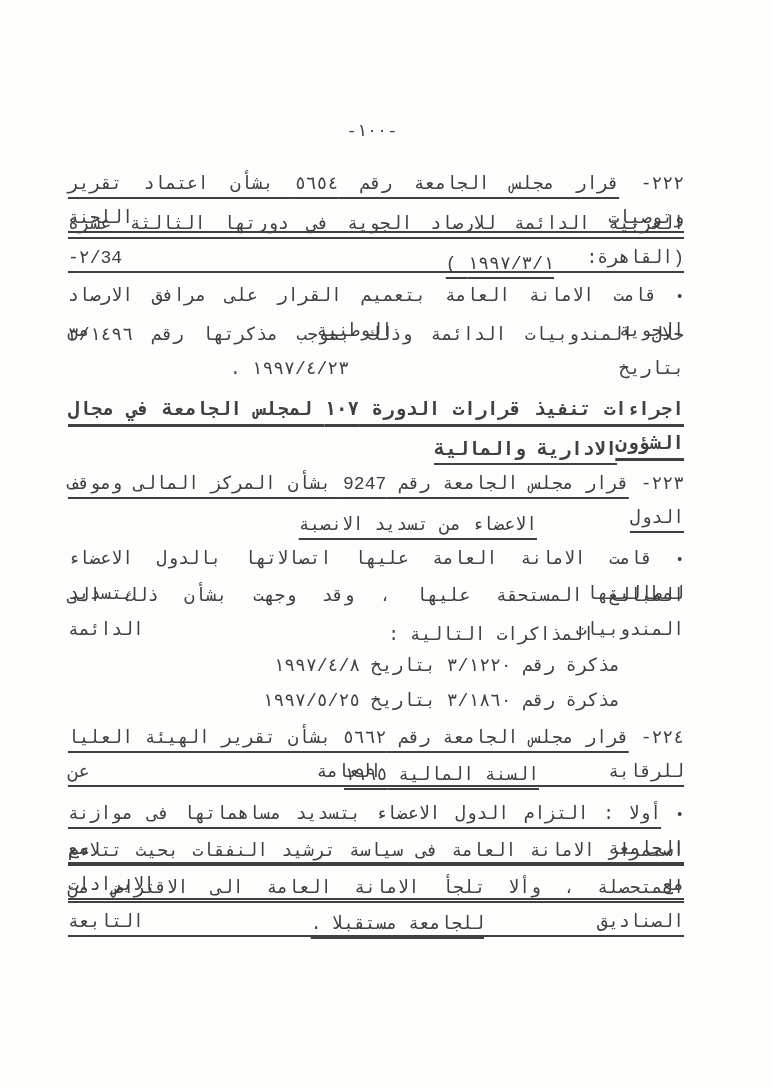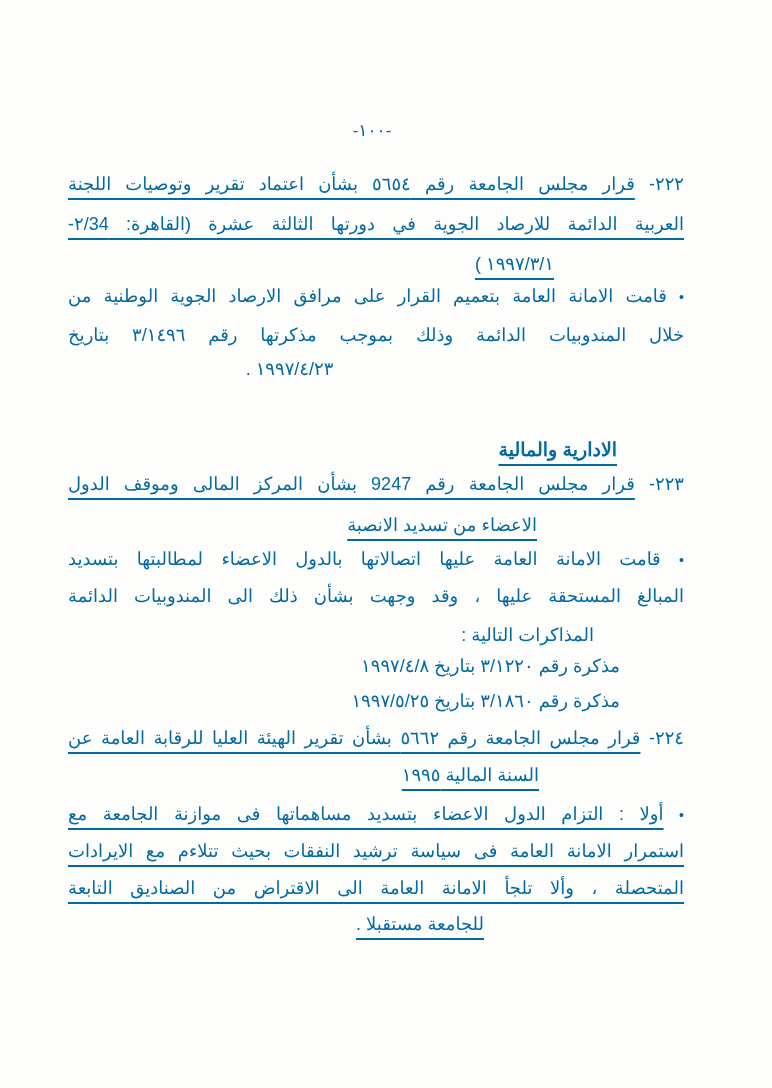--- a/index.html
+++ b/index.html
@@ -1,21 +1,21 @@
 <!DOCTYPE html>
 <html lang="ar"><head>
 <meta charset="utf-8">
 <style>
   html,body { margin:0; padding:0; background:#ffffff; }
   .page {
     position:relative;
     width:772px; height:1088px;
     background:#fdfdfc;
-    font-family:Liberation Sans, sans-serif;
-    color:#0369a1;
+    font-family:Liberation Mono, monospace;
+    color:#404040;
     overflow:hidden;
   }
   .ln {
     position:absolute;
     left:68px; right:88px;
     height:34px; line-height:34px;
     font-size:18px;
     direction:rtl;
     text-align:right;
   }
@@ -49,20 +49,21 @@
   <div class="pgnum">-١٠٠-</div>
 
   <div class="ln just" style="top:167px"><span class="num">٢٢٢-</span> <span class="u">قرار مجلس الجامعة رقم ٥٦٥٤ بشأن اعتماد تقرير وتوصيات اللجنة</span></div>
   <div class="ln just u" style="top:207px">العربية الدائمة للارصاد الجوية في دورتها الثالثة عشرة (القاهرة: ٢/34-</div>
   <div class="ln u in-date222" style="top:247px">١٩٩٧/٣/١ )</div>
 
   <div class="ln just" style="top:279px"><span class="blt">•</span> <span>قامت الامانة العامة بتعميم القرار على مرافق الارصاد الجوية الوطنية من</span></div>
   <div class="ln just" style="top:318px">خلال المندوبيات الدائمة وذلك بموجب مذكرتها رقم ٣/١٤٩٦ بتاريخ</div>
   <div class="ln in-date-b1" style="top:352px">١٩٩٧/٤/٢٣ .</div>
 
+  <div class="ln just h hu" style="top:393px">اجراءات تنفيذ قرارات الدورة ١٠٧ لمجلس الجامعة  في مجال الشؤون</div>
   <div class="ln h u in-head2" style="top:433px">الادارية والمالية</div>
 
   <div class="ln just" style="top:467px"><span class="num">٢٢٣-</span> <span class="u">قرار مجلس الجامعة رقم 9247 بشأن المركز المالى وموقف الدول</span></div>
   <div class="ln u in-223b" style="top:508px">الاعضاء من تسديد الانصبة</div>
 
   <div class="ln just" style="top:542px"><span class="blt">•</span> <span>قامت الامانة العامة عليها اتصالاتها بالدول الاعضاء لمطالبتها بتسديد</span></div>
   <div class="ln just" style="top:579px">المبالغ المستحقة  عليها ، وقد وجهت بشأن ذلك الى المندوبيات الدائمة</div>
   <div class="ln in-memohdr" style="top:618px">المذاكرات التالية :</div>
   <div class="ln in-memo" style="top:649px">مذكرة رقم ٣/١٢٢٠ بتاريخ ١٩٩٧/٤/٨</div>
   <div class="ln in-memo" style="top:684px">مذكرة رقم ٣/١٨٦٠ بتاريخ ١٩٩٧/٥/٢٥</div>

